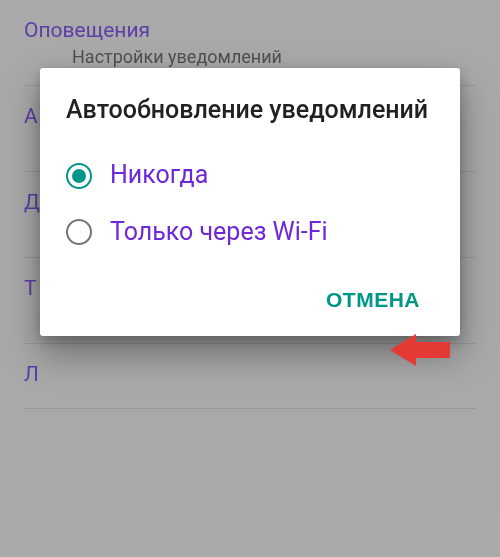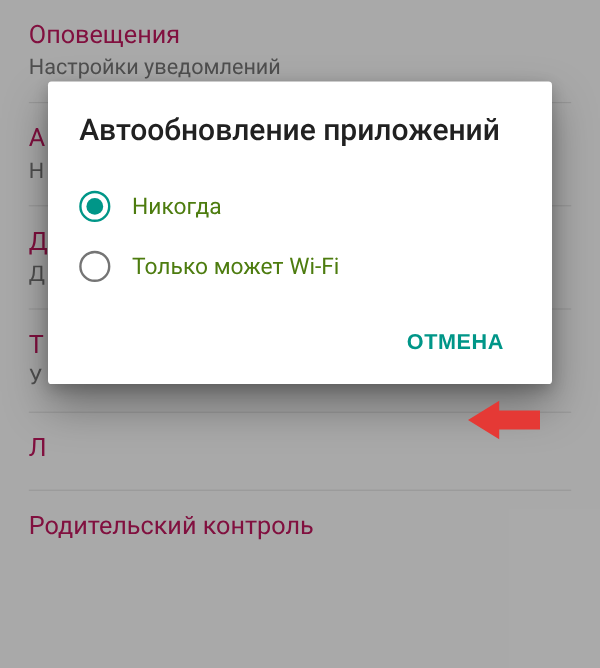--- a/index.html
+++ b/index.html
@@ -16,26 +16,27 @@
     top: 0; left: 0; right: 0;
     padding: 0 24px;
   }
   .bg-item {
     padding: 18px 0;
     border-bottom: 1px solid #e0e0e0;
   }
   .bg-item:last-child { border-bottom: none; }
   .bg-title {
     font-size: 21px;
-    color: #be185d;
+    color: #8b5cf6;
     margin-bottom: 4px;
   }
   .bg-sub {
     font-size: 18px;
     color: #757575;
+    margin-left: 48px;
   }
   .scrim {
     position: absolute;
     inset: 0;
     background: rgba(0,0,0,0.32);
   }
   .dialog {
     position: absolute;
     top: 68px;
     left: 40px;
@@ -81,31 +82,31 @@
   }
   .radio-inner {
     width: 14px;
     height: 14px;
     border-radius: 50%;
     background: #009688;
     display: none;
   }
   .radio.selected .radio-inner { display: block; }
   .option-label {
-    font-size: 19px;
-    color: #4d7c0f;
+    font-size: 25px;
+    color: #6d28d9;
     line-height: 1.3;
   }
   .dialog-actions {
     display: flex;
     justify-content: flex-end;
     margin-top: 18px;
   }
   .action-btn {
-    font-size: 18px;
+    font-size: 21px;
     font-weight: 600;
     color: #009688;
     letter-spacing: 0.5px;
     padding: 10px 14px;
     background: none;
     border: none;
     cursor: pointer;
   }
   .arrow {
     position: absolute;
@@ -133,44 +134,43 @@
     <div class="bg-sub">Д</div>
   </div>
   <div class="bg-item">
     <div class="bg-title">Т</div>
     <div class="bg-sub">У</div>
   </div>
   <div class="bg-item">
     <div class="bg-title">Л</div>
   </div>
   <div class="bg-item">
-    <div class="bg-title">Родительский контроль</div>
   </div>
 </div>
 
 <div class="scrim"></div>
 
 <div class="dialog">
-  <div class="dialog-title">Автообновление приложений</div>
+  <div class="dialog-title">Автообновление уведомлений</div>
 
   <div class="option">
     <span class="radio selected">
       <span class="radio-outer">
           <span class="radio-inner"></span>
         </span>
     </span>
     <span class="option-label">Никогда</span>
   </div>
 
 
   <div class="option">
     <span class="radio">
       <span class="radio-outer"></span>
     </span>
-    <span class="option-label">Только может Wi-Fi</span>
+    <span class="option-label">Только через Wi-Fi</span>
   </div>
 
   <div class="dialog-actions">
     <button class="action-btn">ОТМЕНА</button>
   </div>
 </div>
 
 <svg class="arrow" viewBox="0 0 60 40">
   <polygon points="0,20 26,4 26,12 60,12 60,28 26,28 26,36" fill="#e53935"></polygon>
 </svg>

